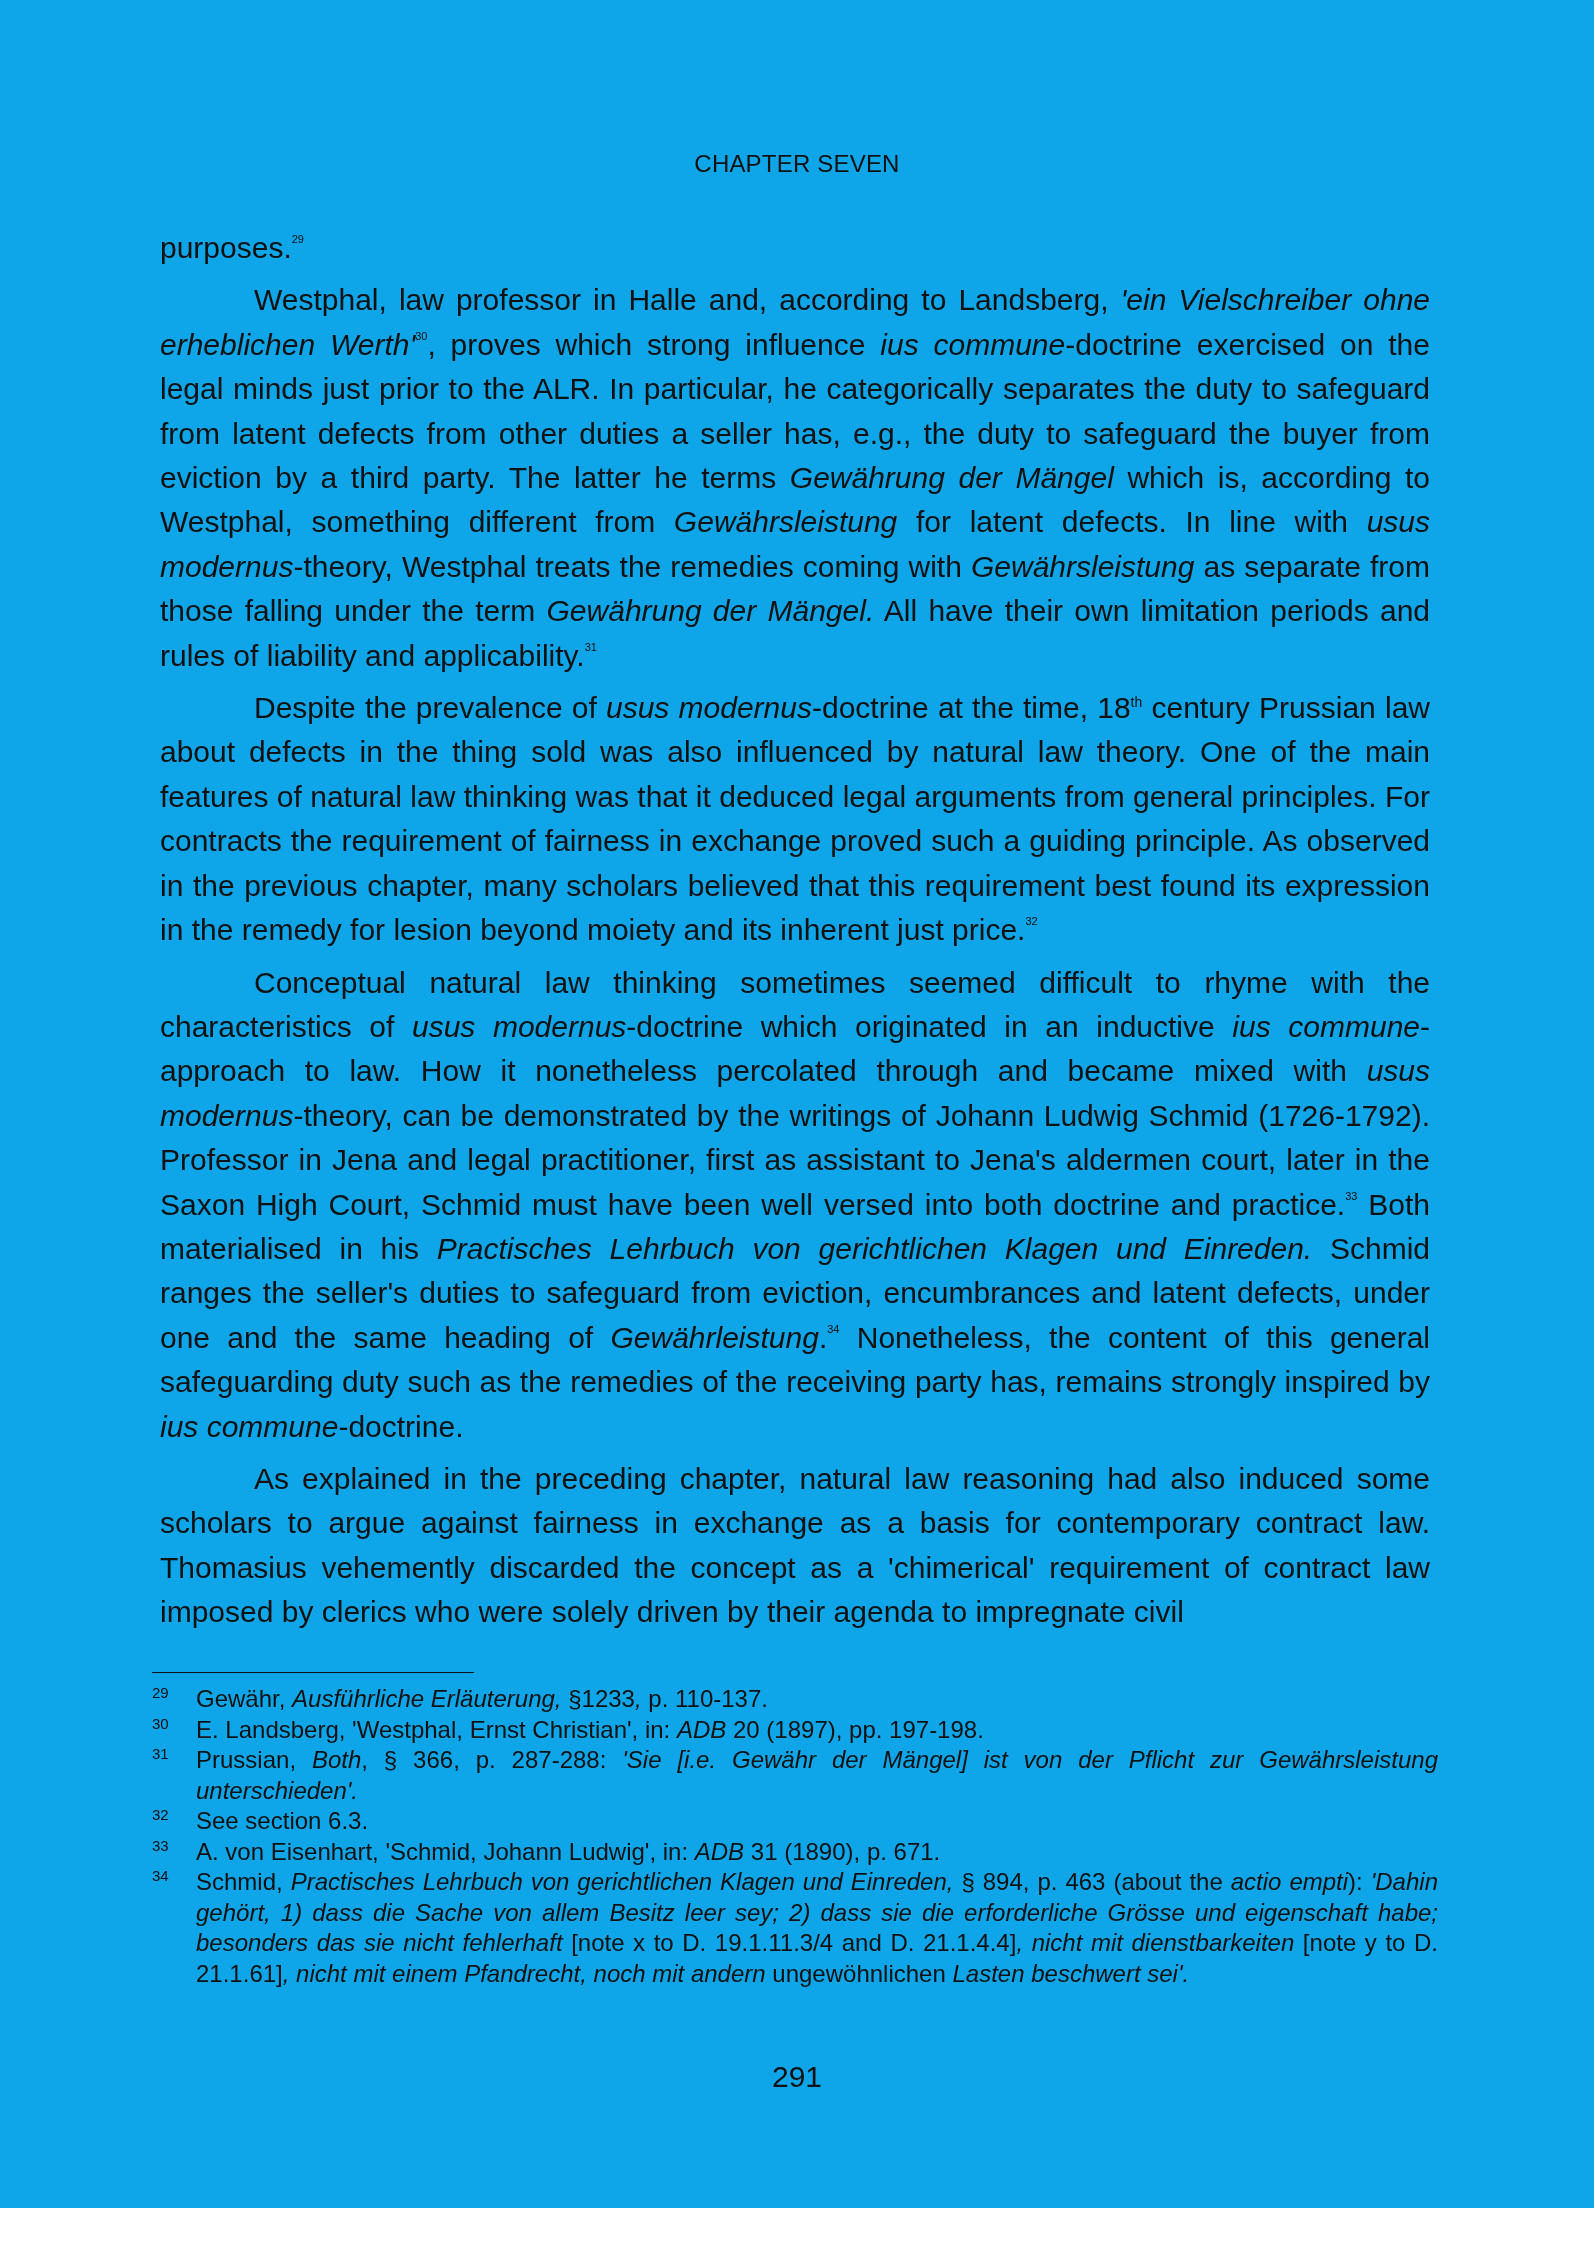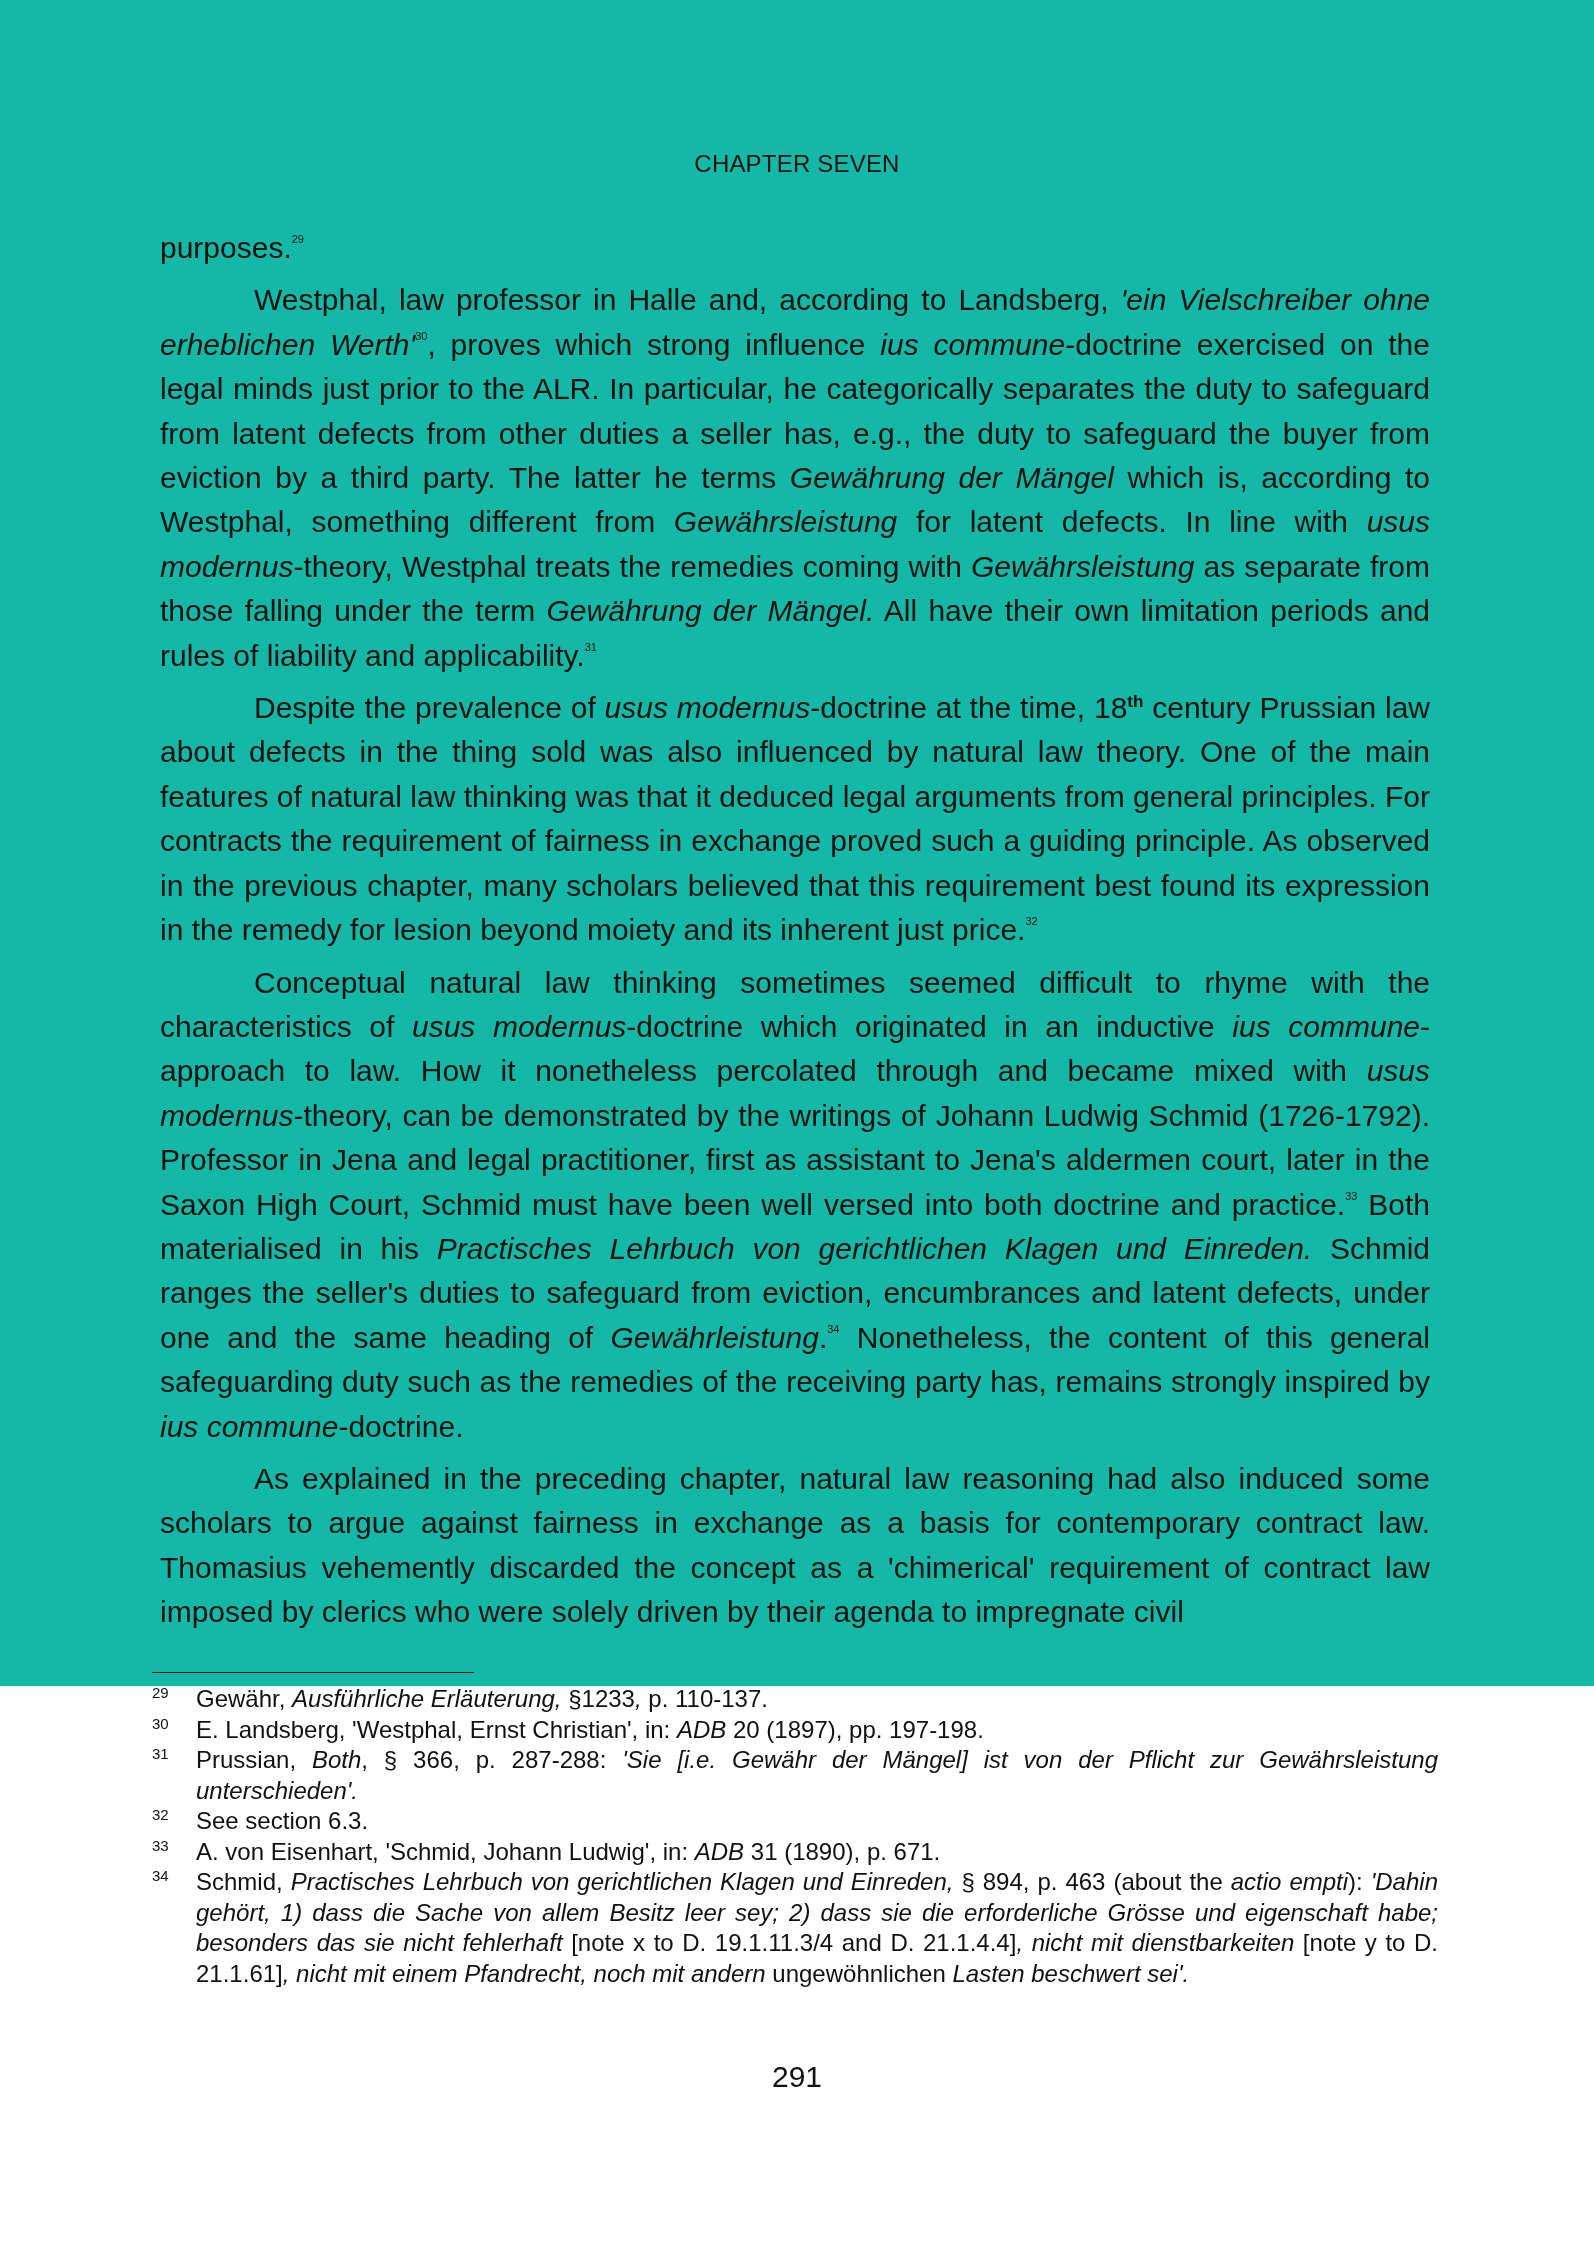--- a/index.html
+++ b/index.html
@@ -13,22 +13,22 @@
       position: relative;
       overflow: hidden;
       color: #111111;
       font-family: "Liberation Sans", "DejaVu Sans", sans-serif;
     }
     .page {
       position: absolute;
       left: 0;
       top: 0;
       width: 1594px;
-      height: 1686px;
-      background: #14b8a6;
+      height: 2208px;
+      background: #0ea5e9;
     }
     .running-head {
       position: absolute;
       top: 150px;
       left: 0;
       width: 1594px;
       text-align: center;
       font-size: 24px;
       letter-spacing: 0.2px;
     }
@@ -51,24 +51,23 @@
       text-indent: 0;
     }
     sup.fn {
       font-size: 11px;
       vertical-align: super;
       line-height: 0;
       position: relative;
       top: -4px;
     }
     sup.ord {
-      font-size: 17px;
+      font-size: 14px;
       line-height: 0;
       vertical-align: super;
-      font-weight: bold;
     }
     .fn-rule {
       position: absolute;
       left: 152px;
       top: 1672px;
       width: 322px;
       height: 0;
       border-top: 1.5px solid #111111;
     }
     .footnotes {

